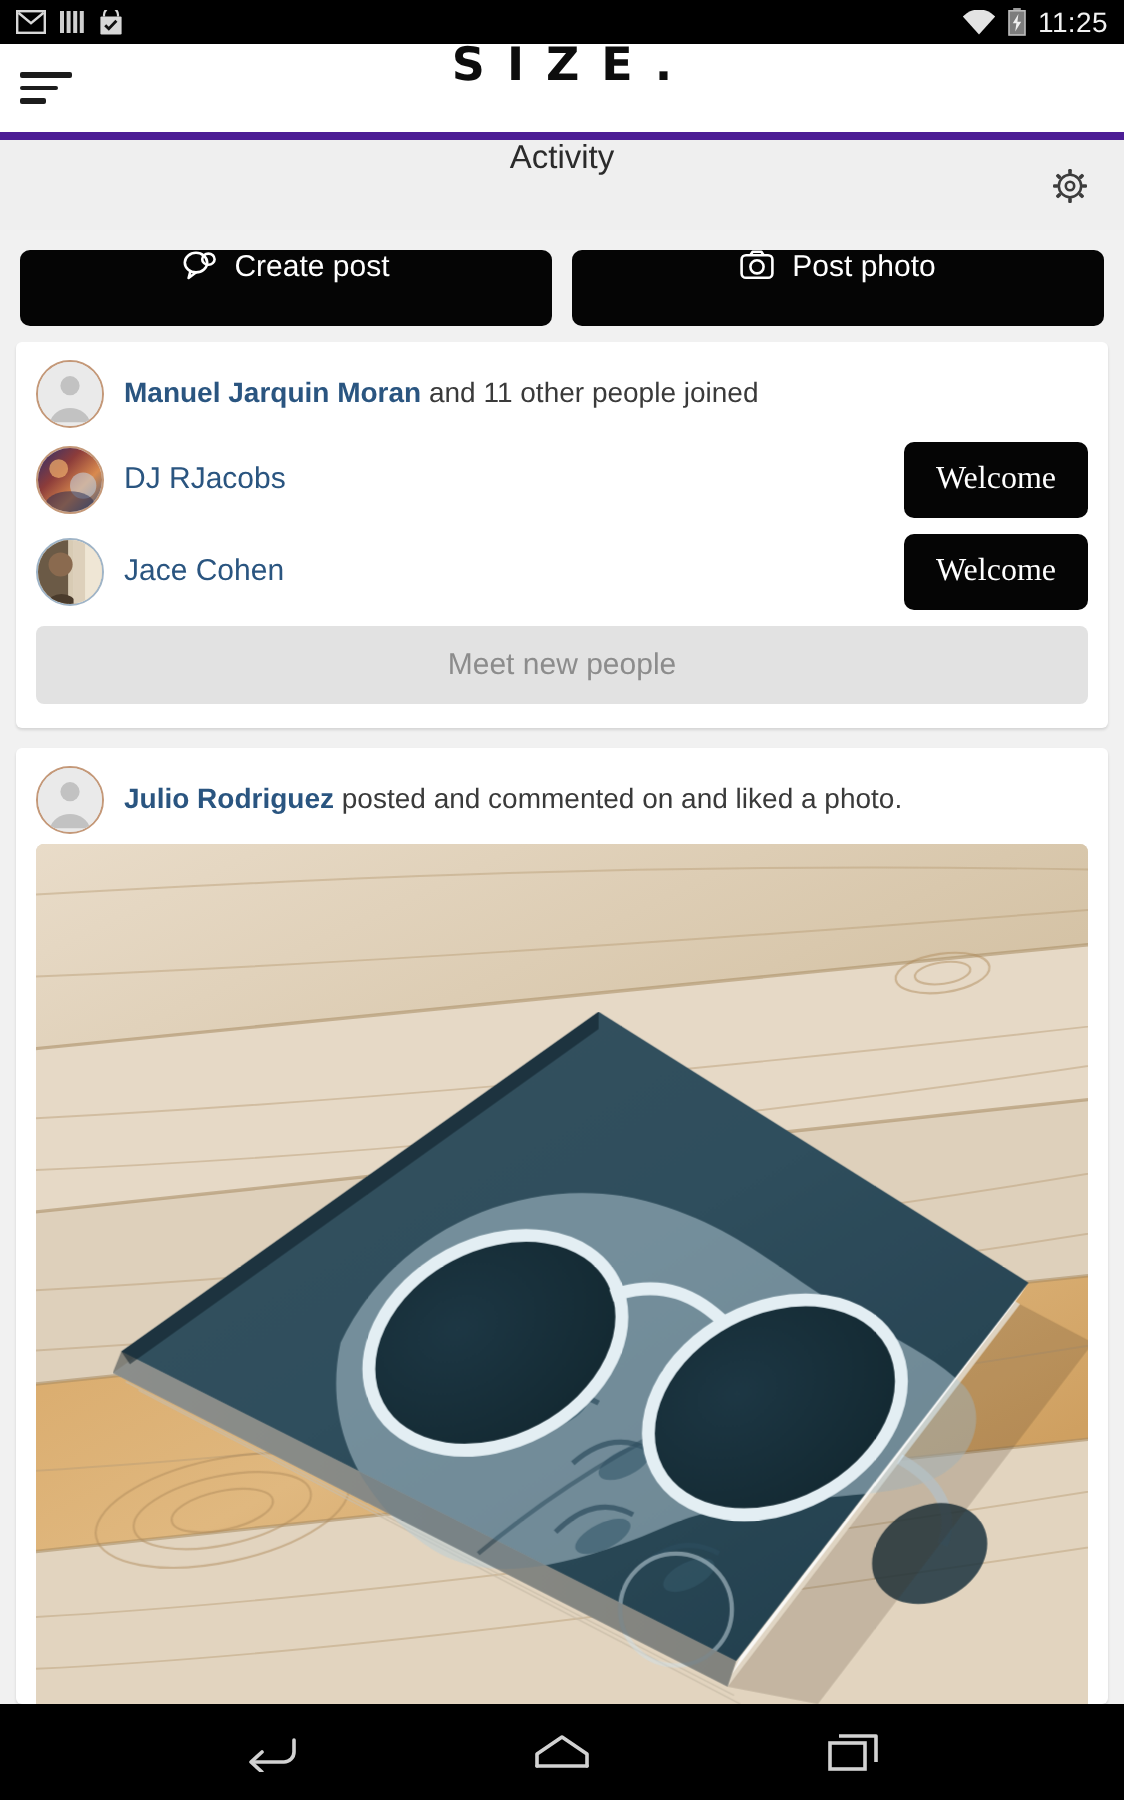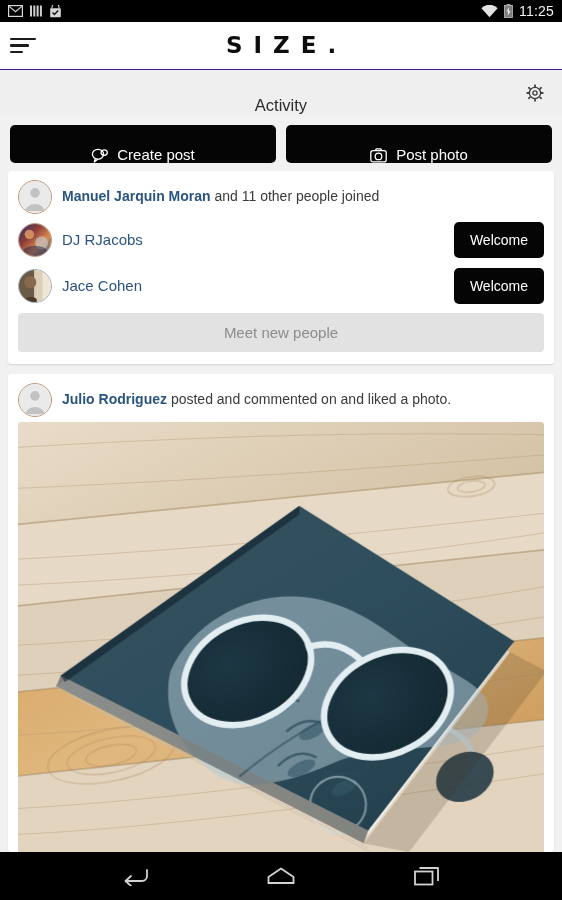--- a/index.html
+++ b/index.html
@@ -39,23 +39,22 @@
     font-family: Liberation Sans, sans-serif;
   }
   .sb-ico { display: block; }
 
   
   .brandbar {
     height: 48px;
     background: #ffffff;
     position: relative;
     display: flex;
-    align-items: center;
     flex: 0 0 48px;
-    border-bottom: 1px solid #4c1d95;
+    border-bottom: 4px solid #4c1d95;
   }
   .hamburger {
     position: absolute;
     left: 8px;
     top: 50%;
     transform: translateY(-50%);
     width: 30px;
     height: 22px;
     display: flex;
     flex-direction: column;
@@ -79,21 +78,21 @@
     padding-left: 11px;
     line-height: 1;
   }
 
   
   .activitybar {
     height: 45px;
     background: #efefef;
     position: relative;
     display: flex;
-    align-items: flex-end;
+    align-items: flex-start;
     justify-content: center;
     flex: 0 0 45px;
   }
   .activity-title {
     font-size: 16.5px;
     color: #2b2b2b;
   }
   .gear-btn {
     position: absolute;
     right: 14px;
@@ -117,21 +116,21 @@
   }
   .act-btn {
     flex: 1 1 0;
     height: 38px;
     background: #050505;
     border: none;
     border-radius: 5px;
     color: #fff;
     font-size: 15px;
     display: flex;
-    align-items: flex-end;
+    align-items: flex-start;
     justify-content: center;
     gap: 9px;
     cursor: pointer;
     font-family: "Liberation Sans", sans-serif;
   }
 
   
   .feed {
     flex: 1 1 auto;
     overflow: hidden;
@@ -178,24 +177,24 @@
   }
   .uname { color: #2a5580; font-weight: bold; text-align: center; }
   .uname.reg { font-weight: normal; font-size: 15px; }
 
   .welcome-btn {
     flex: 0 0 auto;
     background: #050505;
     color: #fff;
     border: none;
     border-radius: 5px;
-    font-size: 14px;
+    font-size: 16px;
     padding: 10px 16px;
     cursor: pointer;
-    font-family: Liberation Sans, sans-serif;
+    font-family: Liberation Serif, serif;
   }
 
   .meet-bar {
     margin: 4px 10px 12px 10px;
     background: #e2e2e2;
     border-radius: 4px;
     height: 39px;
     display: flex;
     align-items: center;
     justify-content: center;

